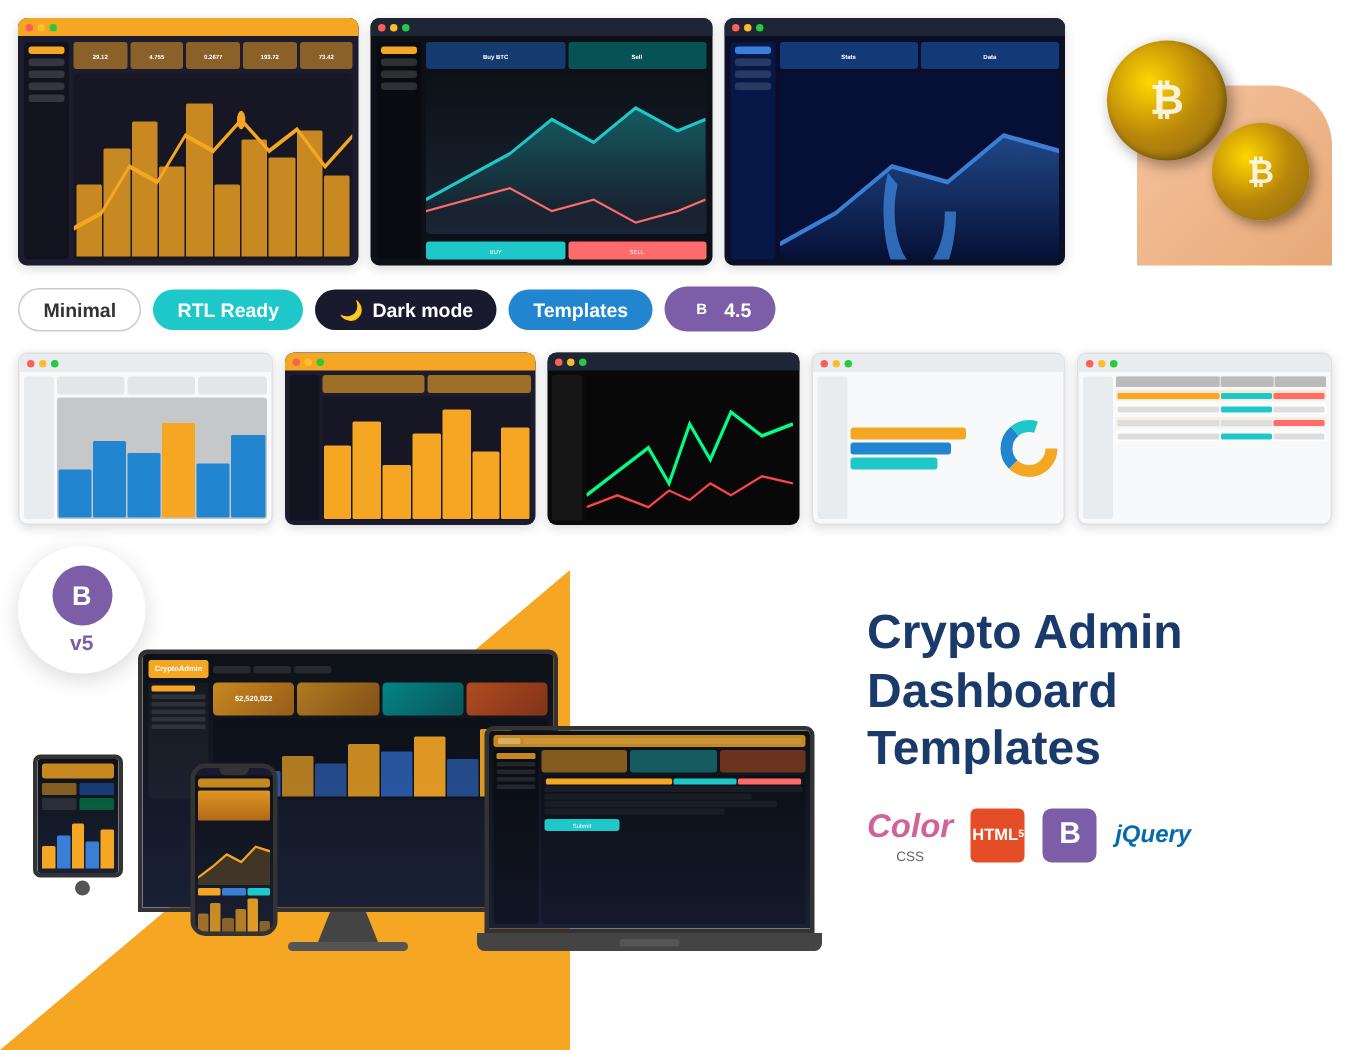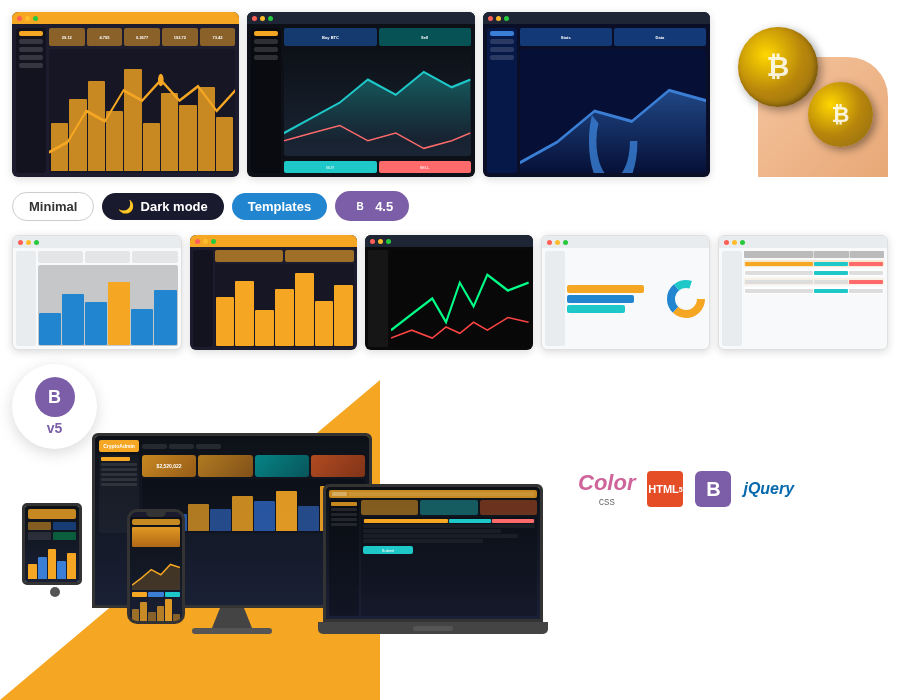--- a/index.html
+++ b/index.html
@@ -474,21 +474,21 @@
       gap: 2px;
     }
 
     .sass-text {
       font-size: 22px;
       font-weight: 800;
       color: #cf649a;
       font-style: italic;
     }
 
-    .css-small { font-size: 9px; color: #666; font-family: Liberation Mono, monospace; }
+    .css-small { font-size: 9px; color: #666; }
 
     .html5-icon {
       width: 36px;
       height: 36px;
       background: #e44d26;
       border-radius: 4px;
       display: flex;
       align-items: center;
       justify-content: center;
       color: #fff;
@@ -787,20 +787,23 @@
         <div class="coin-circle2">
           <span style="font-size:22px;color:rgba(255,255,255,0.85);font-weight:bold;">₿</span>
         </div>
       </div>
     </div>
   </div>
 
   <div class="badge-row">
     <div class="badge badge-minimal">
       <span>Minimal</span>
+    </div>
+    <div class="badge badge-rtl">
+      <span>RTL Ready</span>
     </div>
     <div class="badge badge-dark">
       <span class="moon-icon">🌙</span>
       <span>Dark mode</span>
     </div>
     <div class="badge badge-horizontal">
       <span>Templates</span>
     </div>
     <div class="badge badge-bootstrap">
       <span style="background:#7b5ea7;border-radius:50%;width:18px;height:18px;display:flex;align-items:center;justify-content:center;color:#fff;font-size:10px;font-weight:bold;">B</span>
@@ -1103,20 +1106,21 @@
           </div>
         </div>
         <div class="laptop-base">
           <div class="laptop-touchpad"></div>
         </div>
       </div>
 
     </div>
 
     <div class="right-content">
+      <h1 class="product-title">Crypto Admin Dashboard Templates</h1>
 
       <div class="tech-icons-row">
 
         <div class="tech-badge">
           <div class="sass-text">Color</div>
           <span class="css-small">CSS</span>
         </div>
 
         <div class="html5-icon">
           <span>HTML</span>

